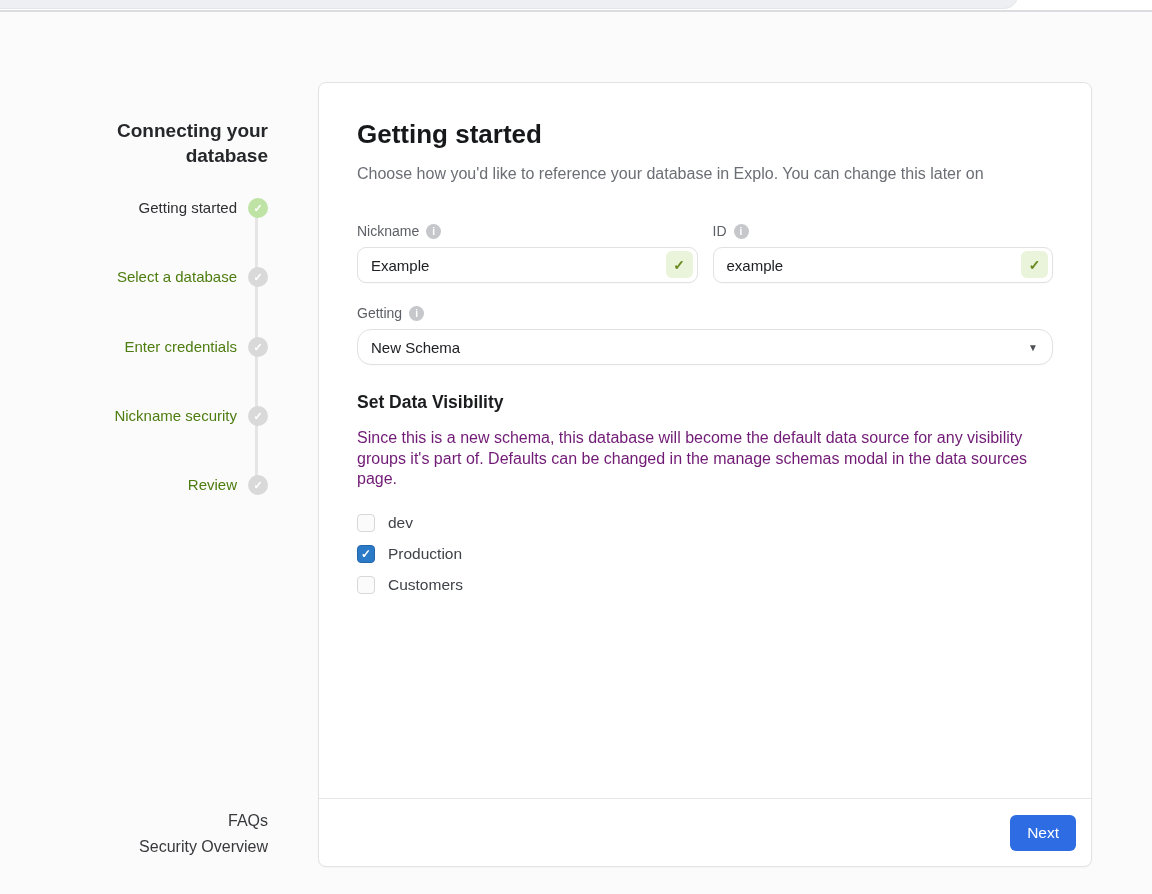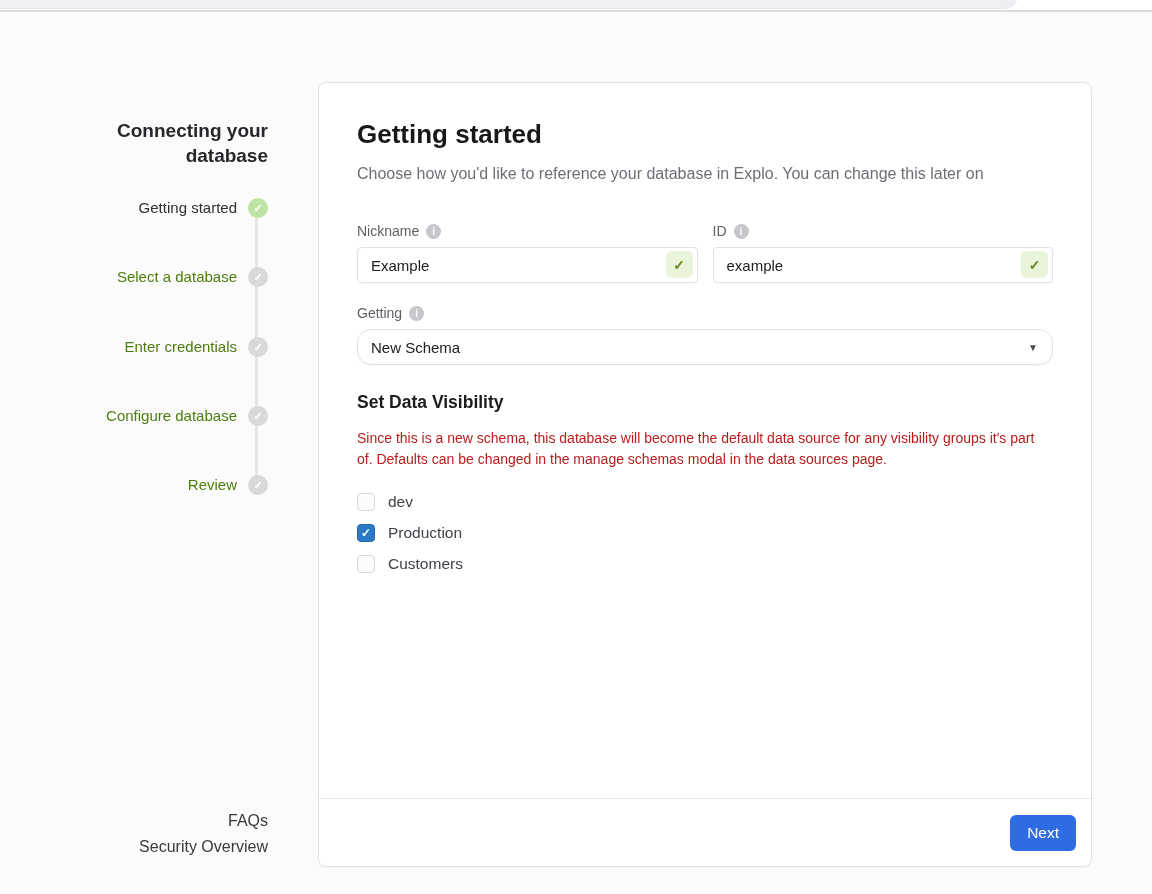--- a/index.html
+++ b/index.html
@@ -23,27 +23,27 @@
   
   .card { position:absolute; left:318px; top:82px; width:774px; height:785px; background:#ffffff; border:1px solid #e3e3e5; border-radius:8px; box-shadow:0 1px 2px rgba(0,0,0,0.03); }
   .card-content { padding:34px 38px 0 38px; }
   .main-title { font-size:26px; font-weight:600; color:#17181a; line-height:34px; margin-bottom:12px; }
   .main-subtitle { font-size:16px; color:#6b6e74; line-height:22px; }
   .field-row { display:flex; gap:15px; margin-top:38px; }
   .field { flex:1; }
   .field-label { display:flex; align-items:center; gap:7px; font-size:14px; color:#5d6066; margin-bottom:8px; }
   .info-icon { width:15px; height:15px; border-radius:50%; background:#c6c7cb; color:#ffffff; font-size:10px; font-weight:700; display:inline-flex; align-items:center; justify-content:center; }
   .input-wrap { position:relative; height:36px; }
-  .text-input { width:100%; height:36px; border:1px solid #e1e1e3; border-radius:4px; background:#fff; padding:0 40px 0 13px; font-size:15px; color:#202124; font-family:"Liberation Sans", sans-serif; box-shadow:0 1px 1px rgba(0,0,0,0.02); outline:none; }
+  .text-input { width:100%; height:36px; border:1px solid #e1e1e3; border-radius:9px; background:#fff; padding:0 40px 0 13px; font-size:15px; color:#202124; font-family:"Liberation Sans", sans-serif; box-shadow:0 1px 1px rgba(0,0,0,0.02); outline:none; }
   .valid-badge { position:absolute; right:5px; top:4px; width:27px; height:27px; border-radius:6px; background:#e9f4da; color:#69891f; display:flex; align-items:center; justify-content:center; font-size:14px; font-weight:700; }
   .select-block { margin-top:22px; }
   .select-input { position:relative; height:36px; border:1px solid #e1e1e3; border-radius:14px; background:#fff; display:flex; align-items:center; padding:0 36px 0 13px; font-size:15px; color:#202124; cursor:pointer; box-shadow:0 1px 1px rgba(0,0,0,0.02); }
   .caret-icon { position:absolute; right:14px; top:12px; color:#4d5056; font-size:10px; }
   .section-heading { margin-top:26px; font-size:17.5px; font-weight:600; color:#1b1c1e; line-height:22px; }
-  .section-desc { margin-top:15px; font-size:14px; color:#b91c1c; line-height:20.5px; max-width:700px; }
+  .section-desc { margin-top:15px; font-size:16px; color:#701a75; line-height:20.5px; max-width:700px; }
   .checkbox-list { margin-top:24px; display:flex; flex-direction:column; gap:13px; }
   .checkbox-row { display:flex; align-items:center; gap:13px; height:18px; cursor:pointer; }
   .checkbox { width:18px; height:18px; border-radius:4px; border:1px solid #d8d8da; background:#fbfbfb; display:flex; align-items:center; justify-content:center; }
   .checkbox .mark { display:none; }
   .checkbox.checked { background:#2b7ac7; border-color:#2566a8; }
   .checkbox.checked .mark { display:block; color:#fff; font-size:12px; font-weight:700; line-height:1; }
   .checkbox-label { font-size:15.5px; color:#3f4349; }
   .card-footer { position:absolute; left:0; right:0; bottom:0; height:68px; border-top:1px solid #e6e6e8; }
   .next-button { position:absolute; right:15px; top:16px; height:36px; padding:0 17px; background:#2d6ce3; color:#ffffff; border:none; border-radius:6px; font-size:15.5px; font-weight:500; font-family:"Liberation Sans", sans-serif; cursor:pointer; }
 </style>
@@ -71,21 +71,21 @@
         <span>✓</span>
       </span>
   </div>
   <div class="step" style="top:337px;">
     <span class="step-label">Enter credentials</span>
     <span class="step-circle">
         <span>✓</span>
       </span>
   </div>
   <div class="step" style="top:406px;">
-    <span class="step-label">Configure database</span>
+    <span class="step-label">Nickname security</span>
     <span class="step-circle">
         <span>✓</span>
       </span>
   </div>
   <div class="step" style="top:475px;">
     <span class="step-label">Review</span>
     <span class="step-circle">
         <span>✓</span>
       </span>
   </div>

